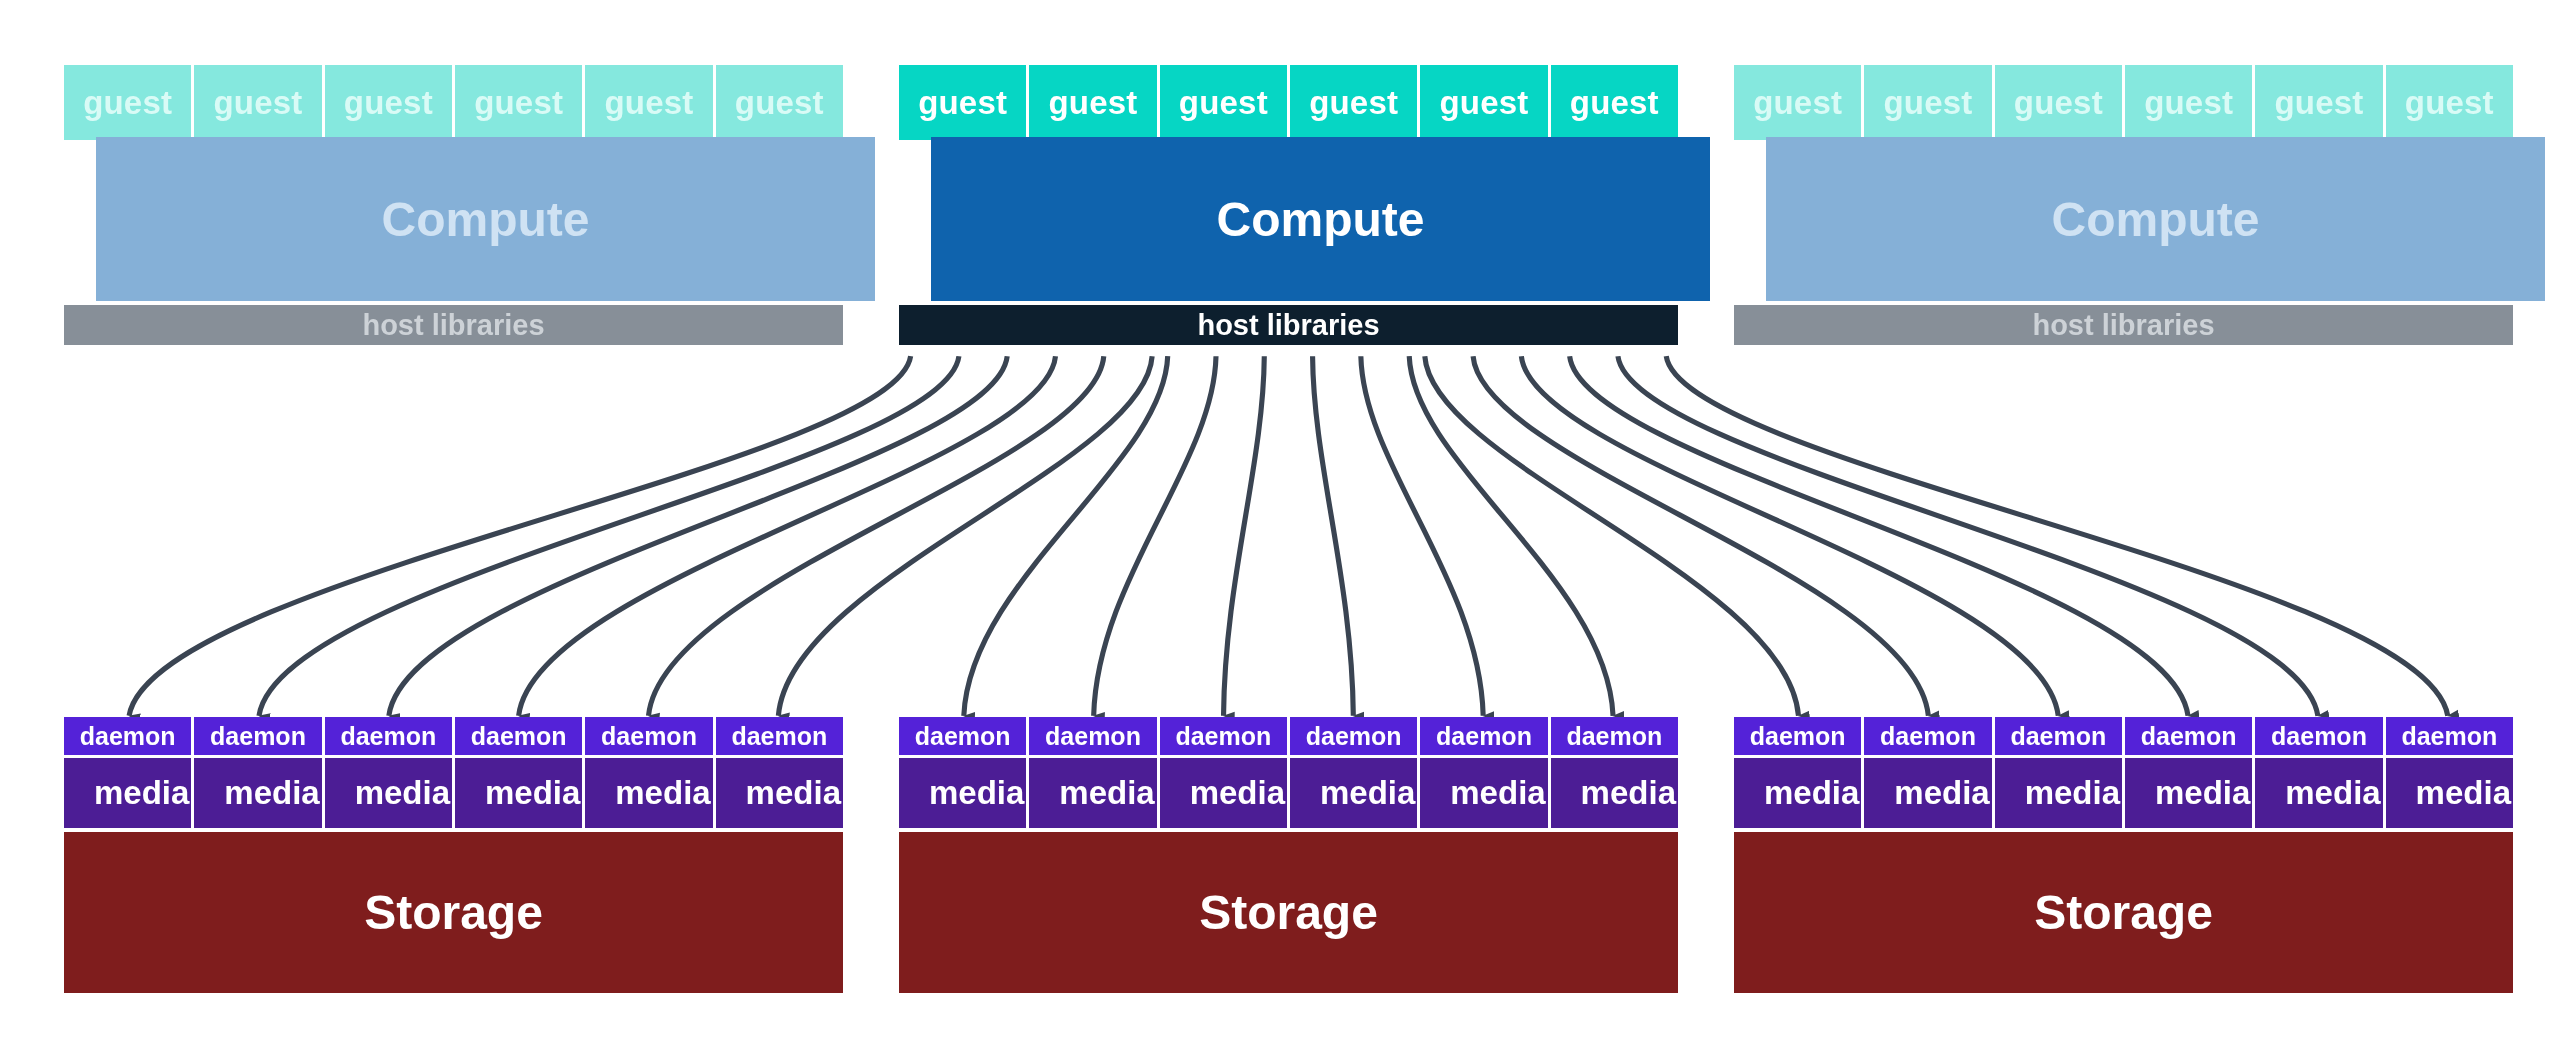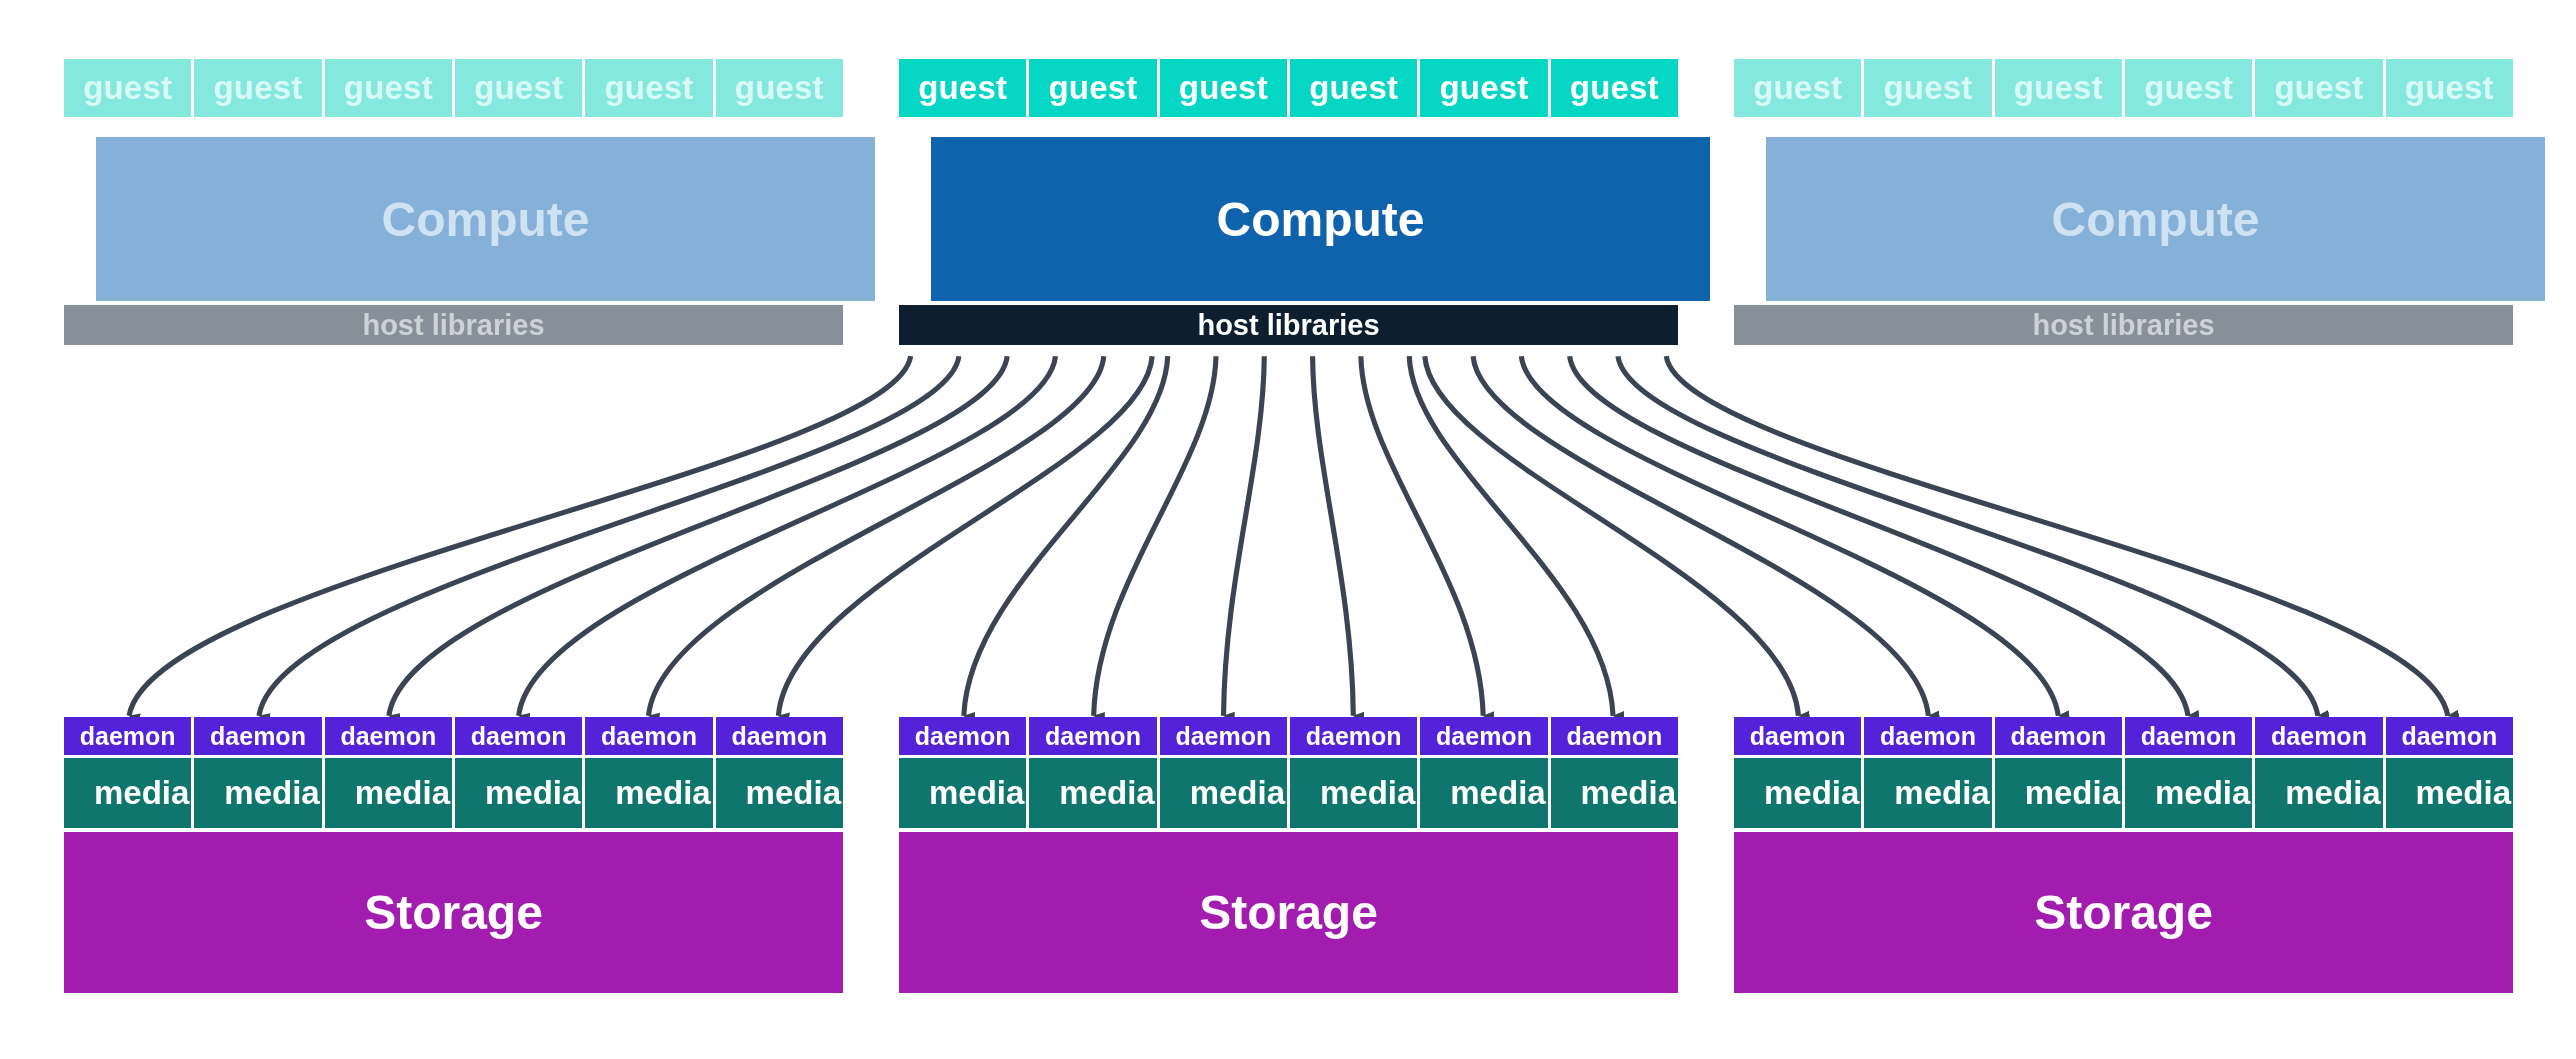--- a/index.html
+++ b/index.html
@@ -62,21 +62,21 @@
     left: 0;
     width: 100%;
     display: flex;
     align-items: center;
     justify-content: center;
     box-sizing: border-box;
     white-space: nowrap;
   }
 
   
-  .top-guest   { top: 1px;   height: 58px; }
+  .top-guest   { top: 7px;   height: 75px; }
   .top-compute { top: 79px;  height: 164px; margin-left: 32px; }
   .top-hostlib { top: 247px; height: 40px; }
 
   
   .bot-daemon  { top: 0px;   height: 38px; }
   .bot-media   { top: 41px;  height: 70px; }
   .bot-storage { top: 115px; height: 161px; }
 
   
   .active .guest-cell {
@@ -121,28 +121,28 @@
   }
 
   
   .daemon-cell {
     background: #5422d8;
     color: #ffffff;
     font-size: 25px;
     font-weight: bold;
   }
   .media-cell {
-    background: #0f766e;
+    background: #4c1d95;
     color: #ffffff;
     font-size: 33px;
     font-weight: bold;
     padding-left: 28px;
   }
   .storage-band {
-    background: #a21caf;
+    background: #7f1d1d;
     color: #ffffff;
     font-size: 48px;
     font-weight: bold;
   }
 </style>
 </head>
 <body>
 
 <div id="stage">
 

